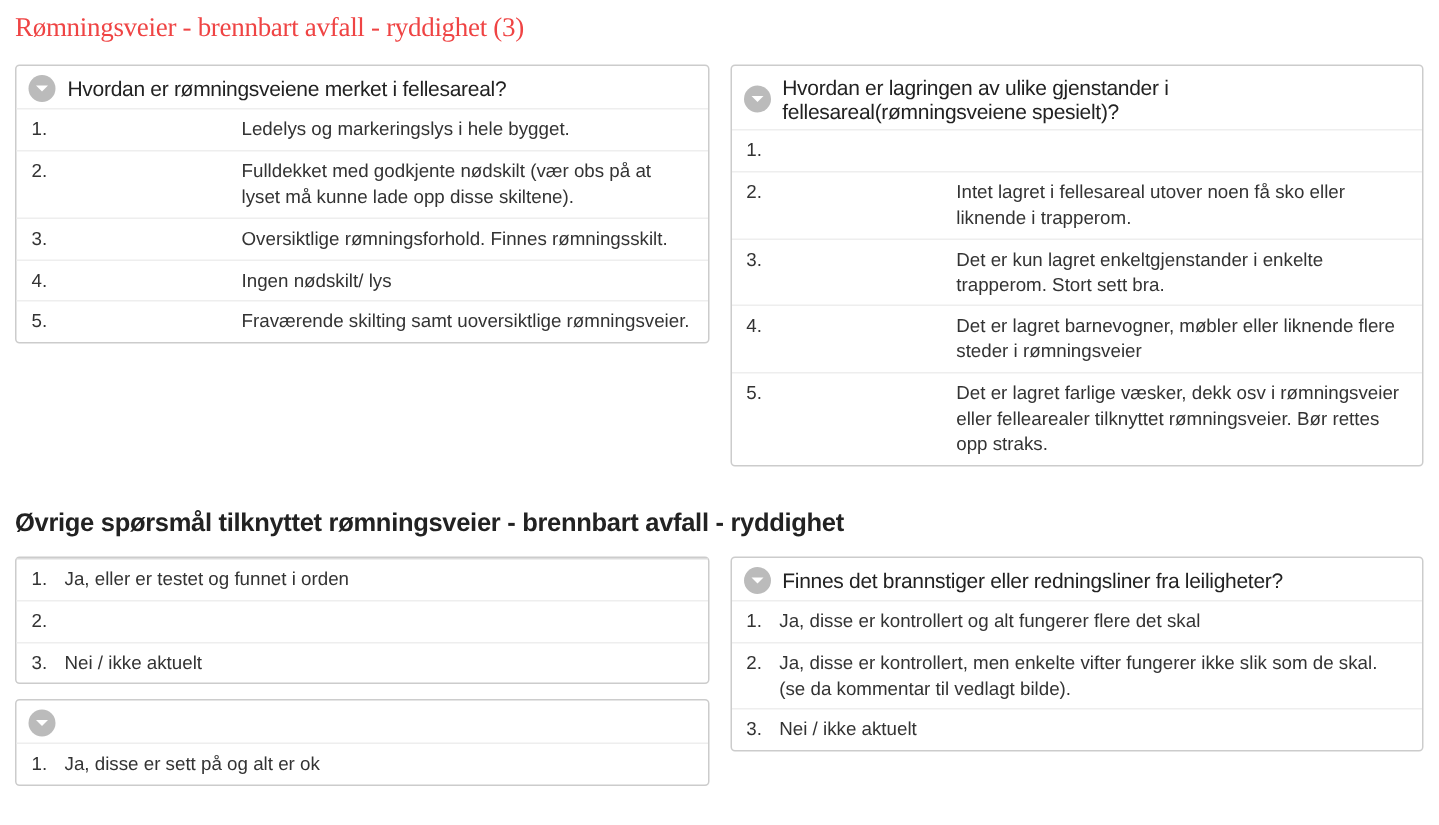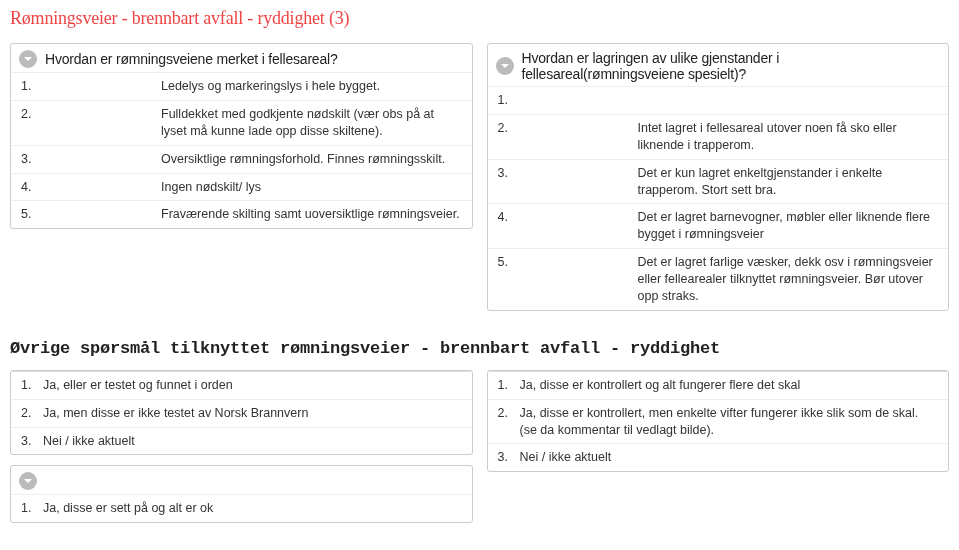--- a/index.html
+++ b/index.html
@@ -68,21 +68,21 @@
     line-height: 1.35;
   }
   .row-item:first-of-type { border-top: 1px solid #ddd; }
   .num {
     width: 22px;
     flex-shrink: 0;
   }
   .wide-num { width: 140px; flex-shrink:0; }
   .txt { flex: 1; }
   .section-heading {
-    font-family: Liberation Mono, monospace;
+    font-family: Liberation Sans, sans-serif;
     font-size: 17px;
     color: #222;
     margin: 18px 0 12px 0;
     letter-spacing: -0.2px;
   }
 </style>
 </head>
 <body>
 
 <h1 class="page-title">Rømningsveier - brennbart avfall - ryddighet (3)</h1>
@@ -138,43 +138,42 @@
       <div class="row-item">
           <span class="wide-num">2.</span>
           <span class="txt">Intet lagret i fellesareal utover noen få sko eller liknende i trapperom.</span>
         </div>
       <div class="row-item">
           <span class="wide-num">3.</span>
           <span class="txt">Det er kun lagret enkeltgjenstander i enkelte trapperom. Stort sett bra.</span>
         </div>
       <div class="row-item">
           <span class="wide-num">4.</span>
-          <span class="txt">Det er lagret barnevogner, møbler eller liknende flere bygget i rømningsveier</span>
+          <span class="txt">Det er lagret barnevogner, møbler eller liknende flere steder i rømningsveier</span>
         </div>
       <div class="row-item">
           <span class="wide-num">5.</span>
-          <span class="txt">Det er lagret farlige væsker, dekk osv i rømningsveier eller fellearealer tilknyttet rømningsveier. Bør utover opp straks.</span>
+          <span class="txt">Det er lagret farlige væsker, dekk osv i rømningsveier eller fellearealer tilknyttet rømningsveier. Bør rettes opp straks.</span>
         </div>
     </div>
   </div>
 </div>
 
 <h2 class="section-heading">Øvrige spørsmål tilknyttet rømningsveier - brennbart avfall - ryddighet</h2>
 
 <div class="row">
   <div class="col">
 
     <div class="panel">
       <div class="row-item">
           <span class="num">1.</span>
           <span class="txt">Ja, eller er testet og funnet i orden</span>
         </div>
       <div class="row-item">
           <span class="num">2.</span>
-          <span class="txt">Ja, men disse er ikke testet av Norsk Brannvern</span>
         </div>
       <div class="row-item">
           <span class="num">3.</span>
           <span class="txt">Nei / ikke aktuelt</span>
         </div>
     </div>
 
     <div class="panel">
       <div class="panel-header">
         <span class="chev">
@@ -186,20 +185,28 @@
       <div class="row-item">
           <span class="num">1.</span>
           <span class="txt">Ja, disse er sett på og alt er ok</span>
         </div>
 
     </div>
   </div>
   <div class="col">
 
     <div class="panel">
+      <div class="panel-header">
+        <span class="chev">
+          <svg viewBox="0 0 10 10">
+              <path d="M1 3 L5 7 L9 3 Z"></path>
+            </svg>
+        </span>
+        <span class="panel-title">Finnes det brannstiger eller redningsliner fra leiligheter?</span>
+      </div>
       <div class="row-item">
           <span class="num">1.</span>
           <span class="txt">Ja, disse er kontrollert og alt fungerer flere det skal</span>
         </div>
       <div class="row-item">
           <span class="num">2.</span>
           <span class="txt">Ja, disse er kontrollert, men enkelte vifter fungerer ikke slik som de skal. (se da kommentar til vedlagt bilde).</span>
         </div>
       <div class="row-item">
           <span class="num">3.</span>

